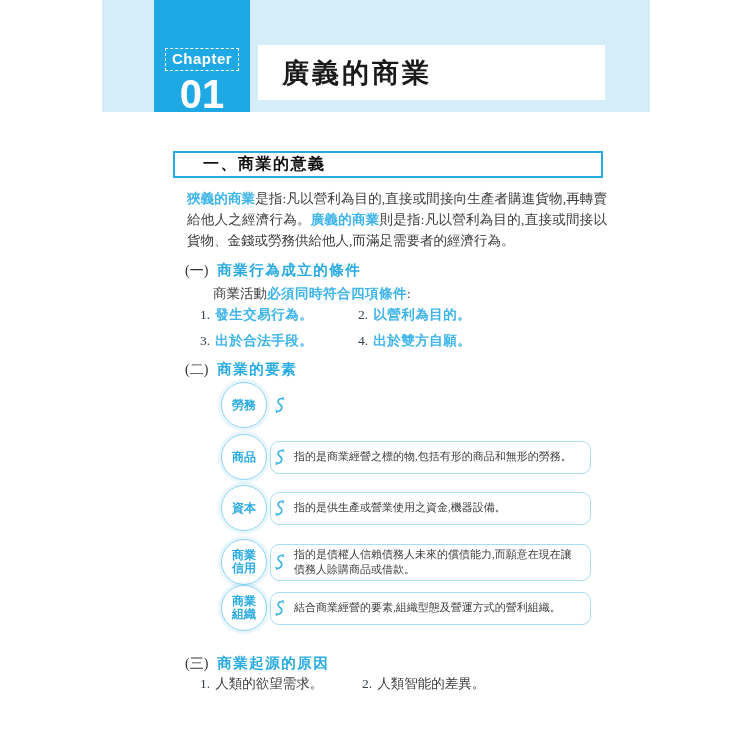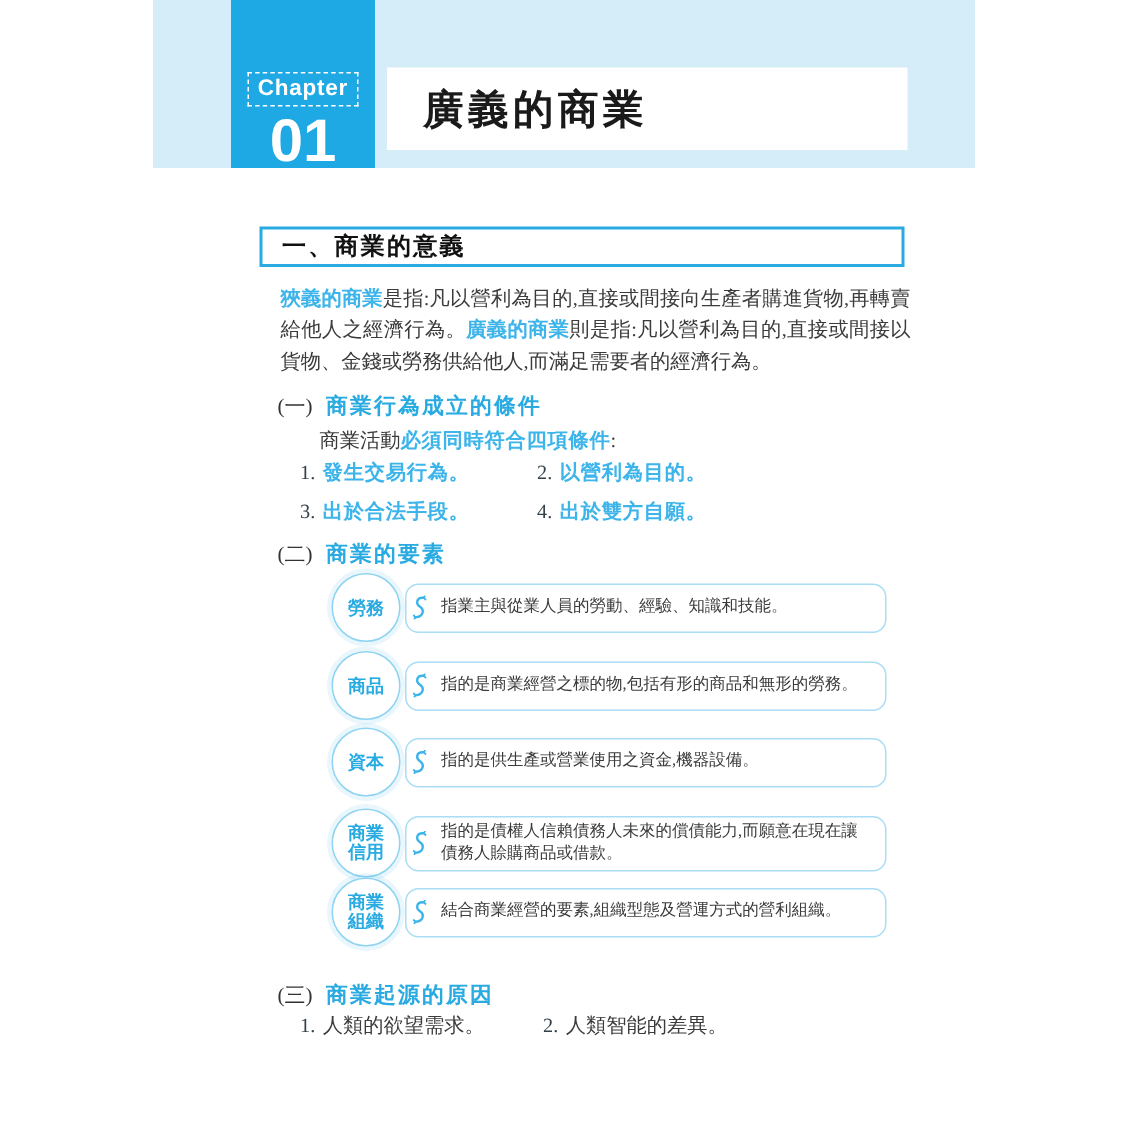--- a/index.html
+++ b/index.html
@@ -37,21 +37,21 @@
     padding-left:24px;box-sizing:border-box;
   }
   .page-title{
     font-family:"Liberation Sans", sans-serif;
     font-size:27px;font-weight:bold;color:#1a1a1a;letter-spacing:3px;
   }
   
   .section-box{
     position:absolute;left:173px;top:151px;width:430px;height:27px;
     border:2px solid #29abe2;background:#ffffff;box-sizing:border-box;
-    display:flex;align-items:center;padding-left:13px;
+    display:flex;align-items:center;padding-left:28px;
   }
   .section-box .section-title{
     font-family:"Liberation Sans", sans-serif;
     font-size:16px;font-weight:bold;color:#111111;letter-spacing:1.5px;
   }
   
   .intro{
     position:absolute;left:187px;top:189px;width:420px;
     font-size:13.5px;line-height:20.8px;text-align:justify;
     color:#3b3b3b;margin:0;
@@ -156,23 +156,20 @@
       <span>勞務</span>
         <span></span>
     </div>
     <span class="swap">
         <svg viewBox="0 0 13 16">
           <path d="M9.5 1.5 C4.5 1 4 5.5 7 7.5 C10 9.5 9.5 14 4 14.5" fill="none" stroke="#3db4ea" stroke-width="1.6" stroke-linecap="round"></path>
           <path d="M11 3 L9.5 1.5 L10.5 0" fill="none" stroke="#3db4ea" stroke-width="1.2"></path>
           <path d="M2.5 13 L4 14.5 L3 16" fill="none" stroke="#3db4ea" stroke-width="1.2"></path>
         </svg>
       </span>
-    <div class="feature-box">
-      <span>指業主與從業人員的勞動、經驗、知識和技能。</span>
-    </div>
   </div>
 
   <div class="feature-row" style="top:433px">
     <div class="feature-circle">
       <span>商品</span>
         <span></span>
     </div>
     <span class="swap">
         <svg viewBox="0 0 13 16">
           <path d="M9.5 1.5 C4.5 1 4 5.5 7 7.5 C10 9.5 9.5 14 4 14.5" fill="none" stroke="#3db4ea" stroke-width="1.6" stroke-linecap="round"></path>

